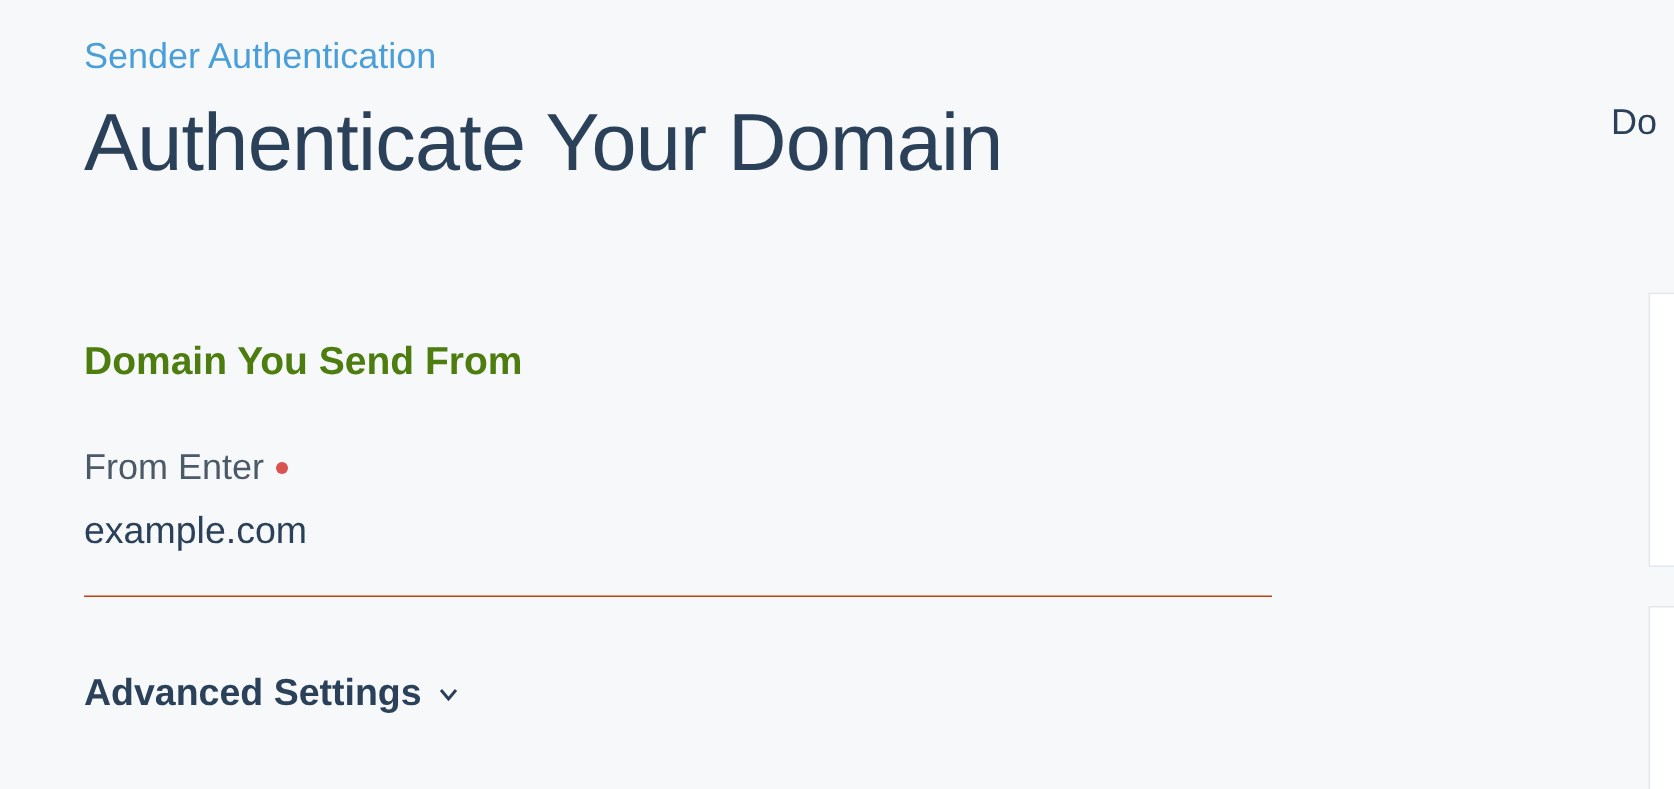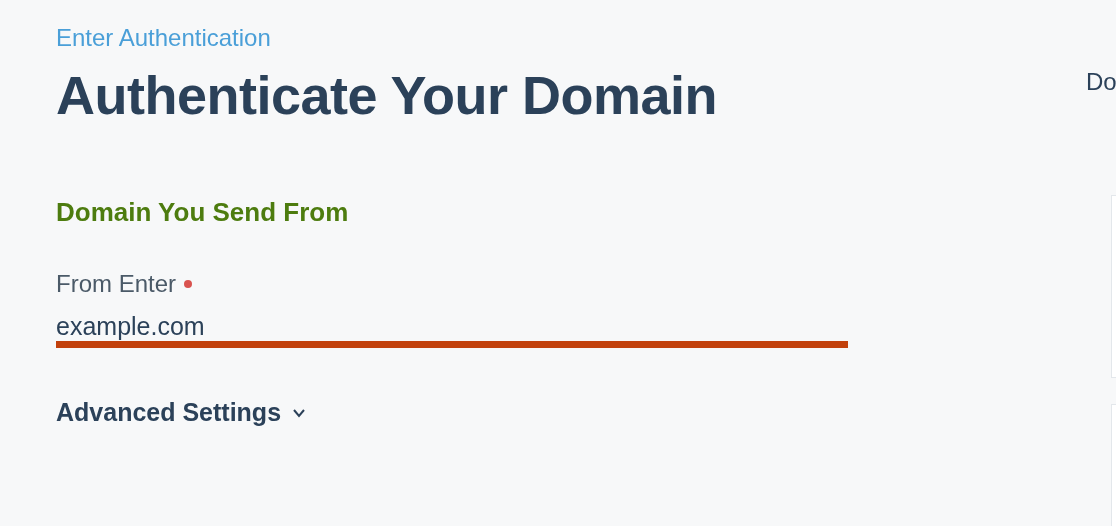--- a/index.html
+++ b/index.html
@@ -22,23 +22,23 @@
     .breadcrumb {
       color: #4a9fd8;
       font-size: 24px;
       font-weight: 400;
       margin-bottom: 14px;
       cursor: pointer;
     }
     .page-title {
       color: #2b4159;
       font-size: 54px;
-      font-weight: 700;
+      font-weight: 400;
       letter-spacing: -0.5px;
-      margin-bottom: 72px;
+      margin-bottom: 100px;
       line-height: 1.1;
     }
     .subtitle {
       color: #4b5a68;
       font-size: 26px;
       font-weight: 400;
       margin-bottom: 72px;
     }
     .section-title {
       color: #4d7c0f;
@@ -61,25 +61,25 @@
       width: 8px;
       height: 8px;
       background: #d9534f;
       border-radius: 50%;
       display: inline-block;
       align-self: center;
     }
     .domain-input {
       width: 792px;
       border: none;
-      border-bottom: 7px solid #c2410c;
+      border-bottom: 1px solid #c2410c;
       background: transparent;
       font-size: 25px;
       color: #2b4159;
-      padding: 6px 0 0 0;
+      padding: 6px 0 28px 0;
       outline: none;
       font-family: inherit;
     }
     .advanced-row {
       margin-top: 50px;
       display: flex;
       align-items: center;
       gap: 10px;
       cursor: pointer;
     }
@@ -93,21 +93,21 @@
       height: 16px;
       display: inline-block;
     }
     .chevron-down svg {
       stroke: #2b4159;
       stroke-width: 2;
       fill: none;
     }
     .right-panel {
       position: absolute;
-      right: 0;
+      right: 12px;
       top: 0;
       width: 60px;
       height: 515px;
     }
     .right-panel-text {
       position: absolute;
       top: 68px;
       left: 30px;
       color: #2b4159;
       font-size: 24px;
@@ -130,21 +130,21 @@
       width: 200px;
       height: 200px;
       background: #ffffff;
       border: 1px solid #e3e7eb;
     }
   </style>
 </head>
 <body>
 
 <div class="page">
-  <div class="breadcrumb">Enter Authentication</div>
+  <div class="breadcrumb">Sender Authentication</div>
   <h1 class="page-title">Authenticate Your Domain</h1>
 
   <div class="section-title">Domain You Send From</div>
 
   <div class="field-label-row">
     <span class="field-label">From Enter</span>
     <span class="required-dot"></span>
   </div>
   <input type="text" class="domain-input" value="example.com" style="">
 

